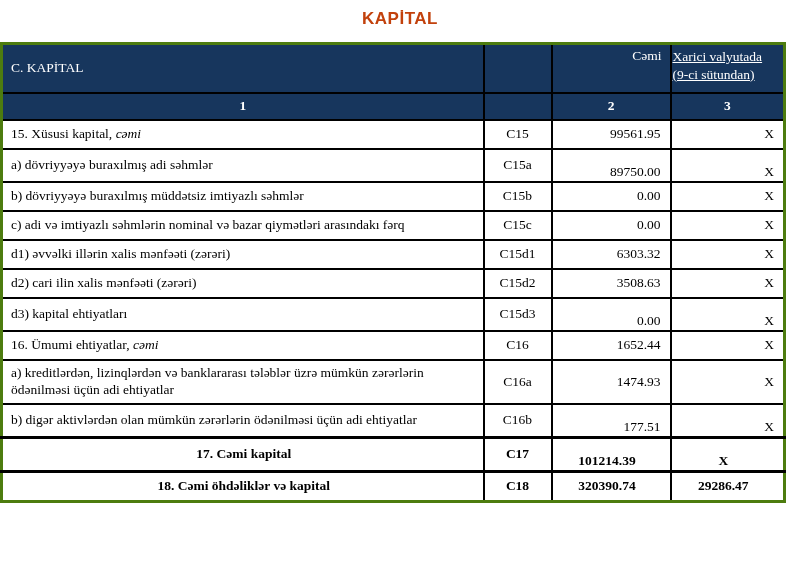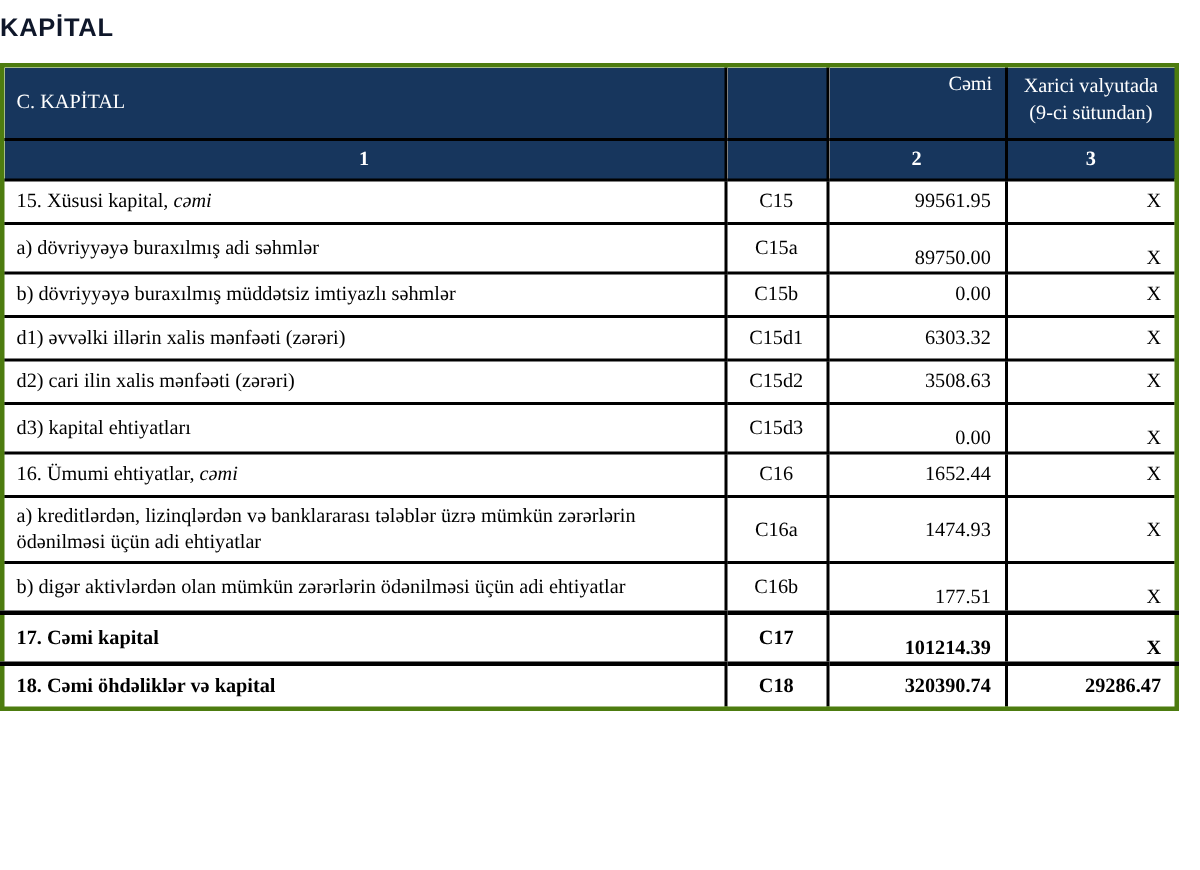--- a/index.html
+++ b/index.html
@@ -5,24 +5,25 @@
   html, body { margin: 0; padding: 0; background: #ffffff; }
   .page {
     position: relative;
     width: 800px;
     height: 580px;
     background: #ffffff;
     overflow: hidden;
   }
   .title {
     padding-top: 9px;
+    text-align: center;
     font-family: "Liberation Sans", sans-serif;
     font-weight: bold;
     font-size: 17px;
-    color: #0f172a;
+    color: #c2410c;
     letter-spacing: 0.5px;
   }
   table.kapital {
     position: absolute;
     left: 0;
     top: 42px;
     width: 783px;
     border-collapse: collapse;
     table-layout: fixed;
     border: 3px solid #4d7c0f;
@@ -37,33 +38,33 @@
   
   tr.hdr td, tr.idx td {
     background: #17365D;
     color: #ffffff;
   }
   tr.hdr { height: 49px; }
   tr.idx { height: 27px; }
   tr.idx td { text-align: center; font-weight: bold; vertical-align: middle; }
   td.h-label { text-align: left; vertical-align: middle; padding-left: 8px; font-size: 13.5px; }
   td.h-total { text-align: right; vertical-align: top; padding: 3px 8px 0 0; }
-  td.h-foreign { text-align: center; vertical-align: top; padding-top: 3px; font-size: 13px; line-height: 1.3; }
+  td.h-foreign { text-align: left; vertical-align: top; padding-top: 3px; font-size: 13px; line-height: 1.3; text-decoration: underline; }
   
   tr.r { height: 29px; }
   tr.tall { height: 44px; }
   tr.short { height: 24px; }
   tr.h26 { height: 26px; }
   tr.h30 { height: 30px; }
   td.c-label { text-align: left; vertical-align: middle; padding: 2px 6px 2px 8px; line-height: 1.2; }
   td.c-code { text-align: center; vertical-align: middle; }
   td.c-total { text-align: right; vertical-align: middle; padding-right: 9px; }
   td.c-foreign { text-align: right; vertical-align: middle; padding-right: 9px; }
   tr.val-top td.c-total, tr.val-top td.c-foreign { vertical-align: top; padding-top: 14px; }
-  tr.bold td { font-weight: bold; }
+  tr.bold td { font-weight: bold; text-align: center; }
   tr.thick-top td { border-top: 3px solid #000000; }
   .it { font-style: italic; }
 </style>
 </head>
 <body>
 
 <div class="page">
   <div class="title">KAPİTAL</div>
 
   <table class="kapital">
@@ -98,20 +99,26 @@
       </tr>
       <tr class="r val-top">
         <td class="c-label"><span>a) dövriyyəyə buraxılmış adi səhmlər</span></td>
         <td class="c-code">C15a</td>
         <td class="c-total">89750.00</td>
         <td class="c-foreign">X</td>
       </tr>
       <tr class="r">
         <td class="c-label"><span>b) dövriyyəyə buraxılmış müddətsiz imtiyazlı səhmlər</span></td>
         <td class="c-code">C15b</td>
+        <td class="c-total">0.00</td>
+        <td class="c-foreign">X</td>
+      </tr>
+      <tr class="r">
+        <td class="c-label"><span>c) adi və imtiyazlı səhmlərin nominal və bazar qiymətləri arasındakı fərq</span></td>
+        <td class="c-code">C15c</td>
         <td class="c-total">0.00</td>
         <td class="c-foreign">X</td>
       </tr>
       <tr class="r">
         <td class="c-label"><span>d1) əvvəlki illərin xalis mənfəəti (zərəri)</span></td>
         <td class="c-code">C15d1</td>
         <td class="c-total">6303.32</td>
         <td class="c-foreign">X</td>
       </tr>
       <tr class="r">

